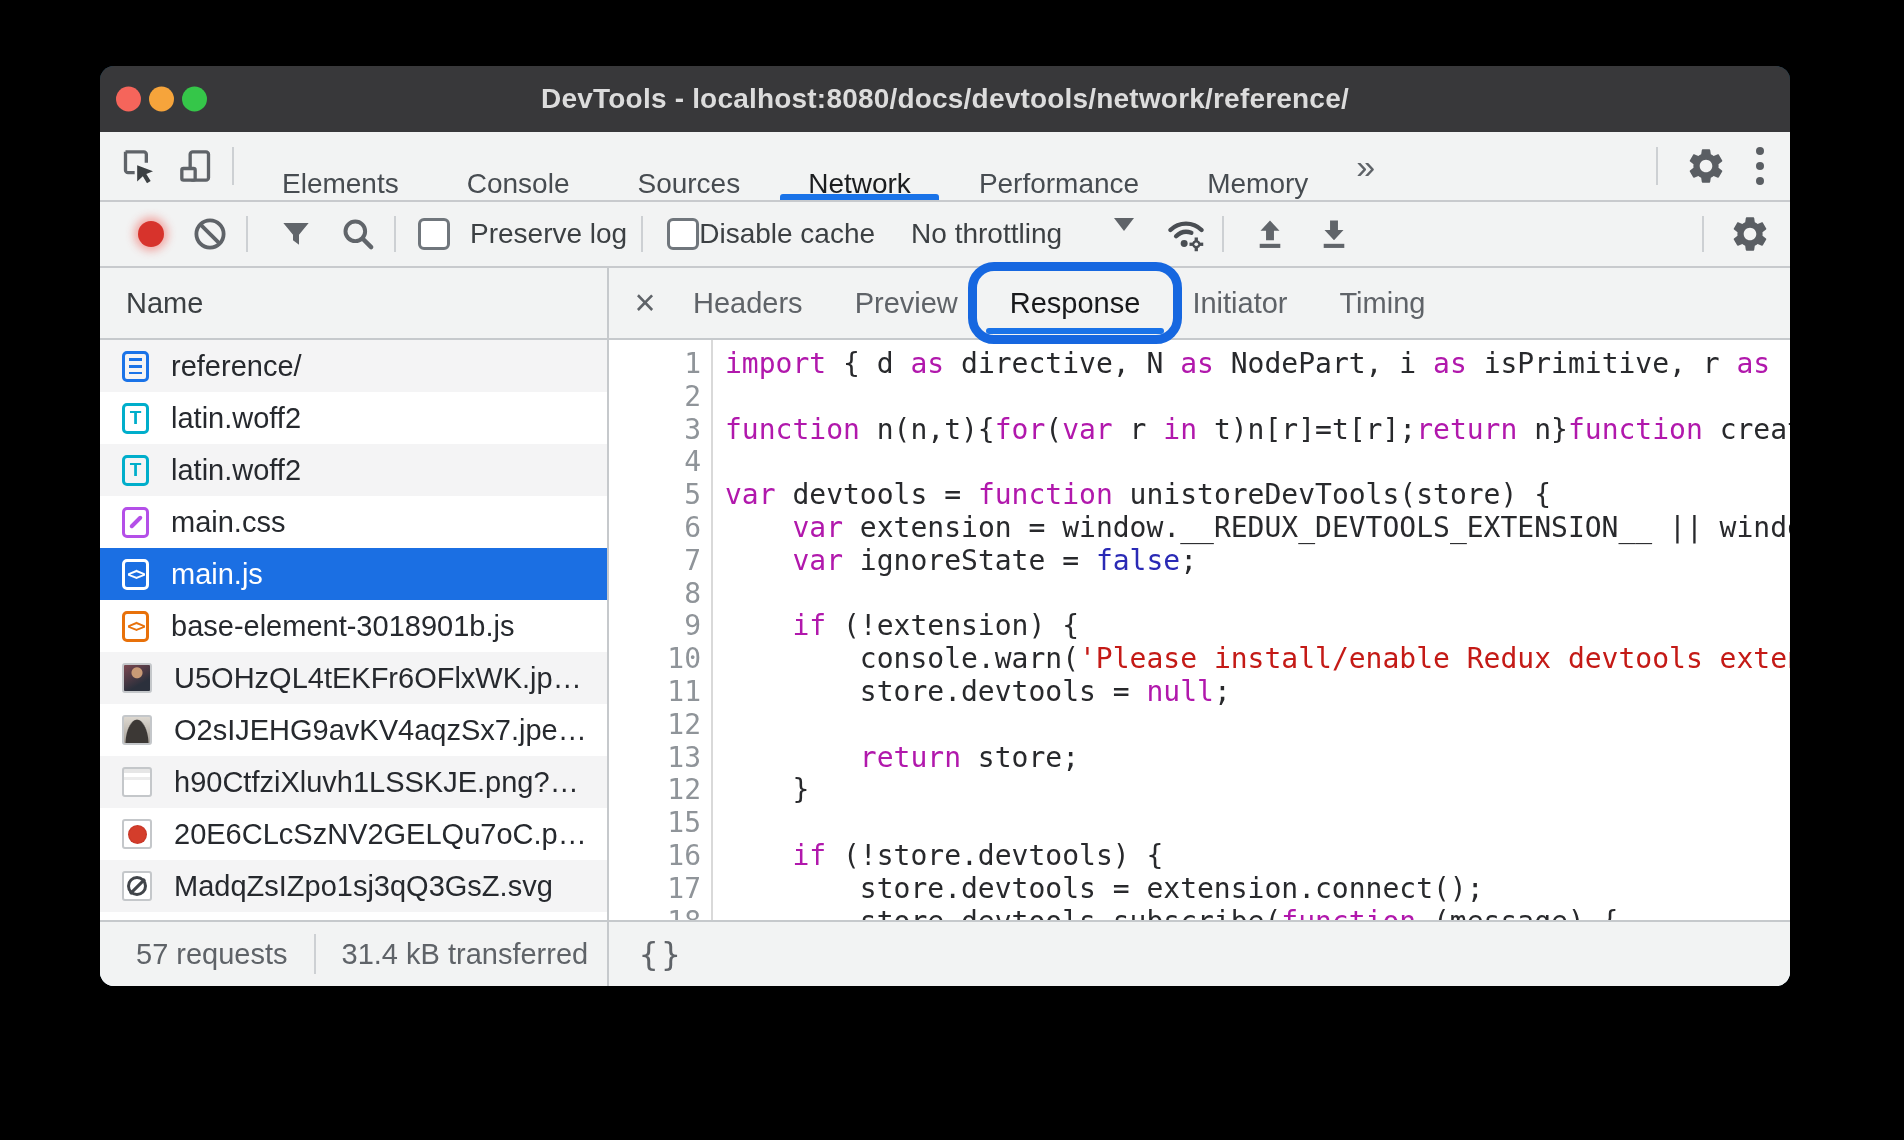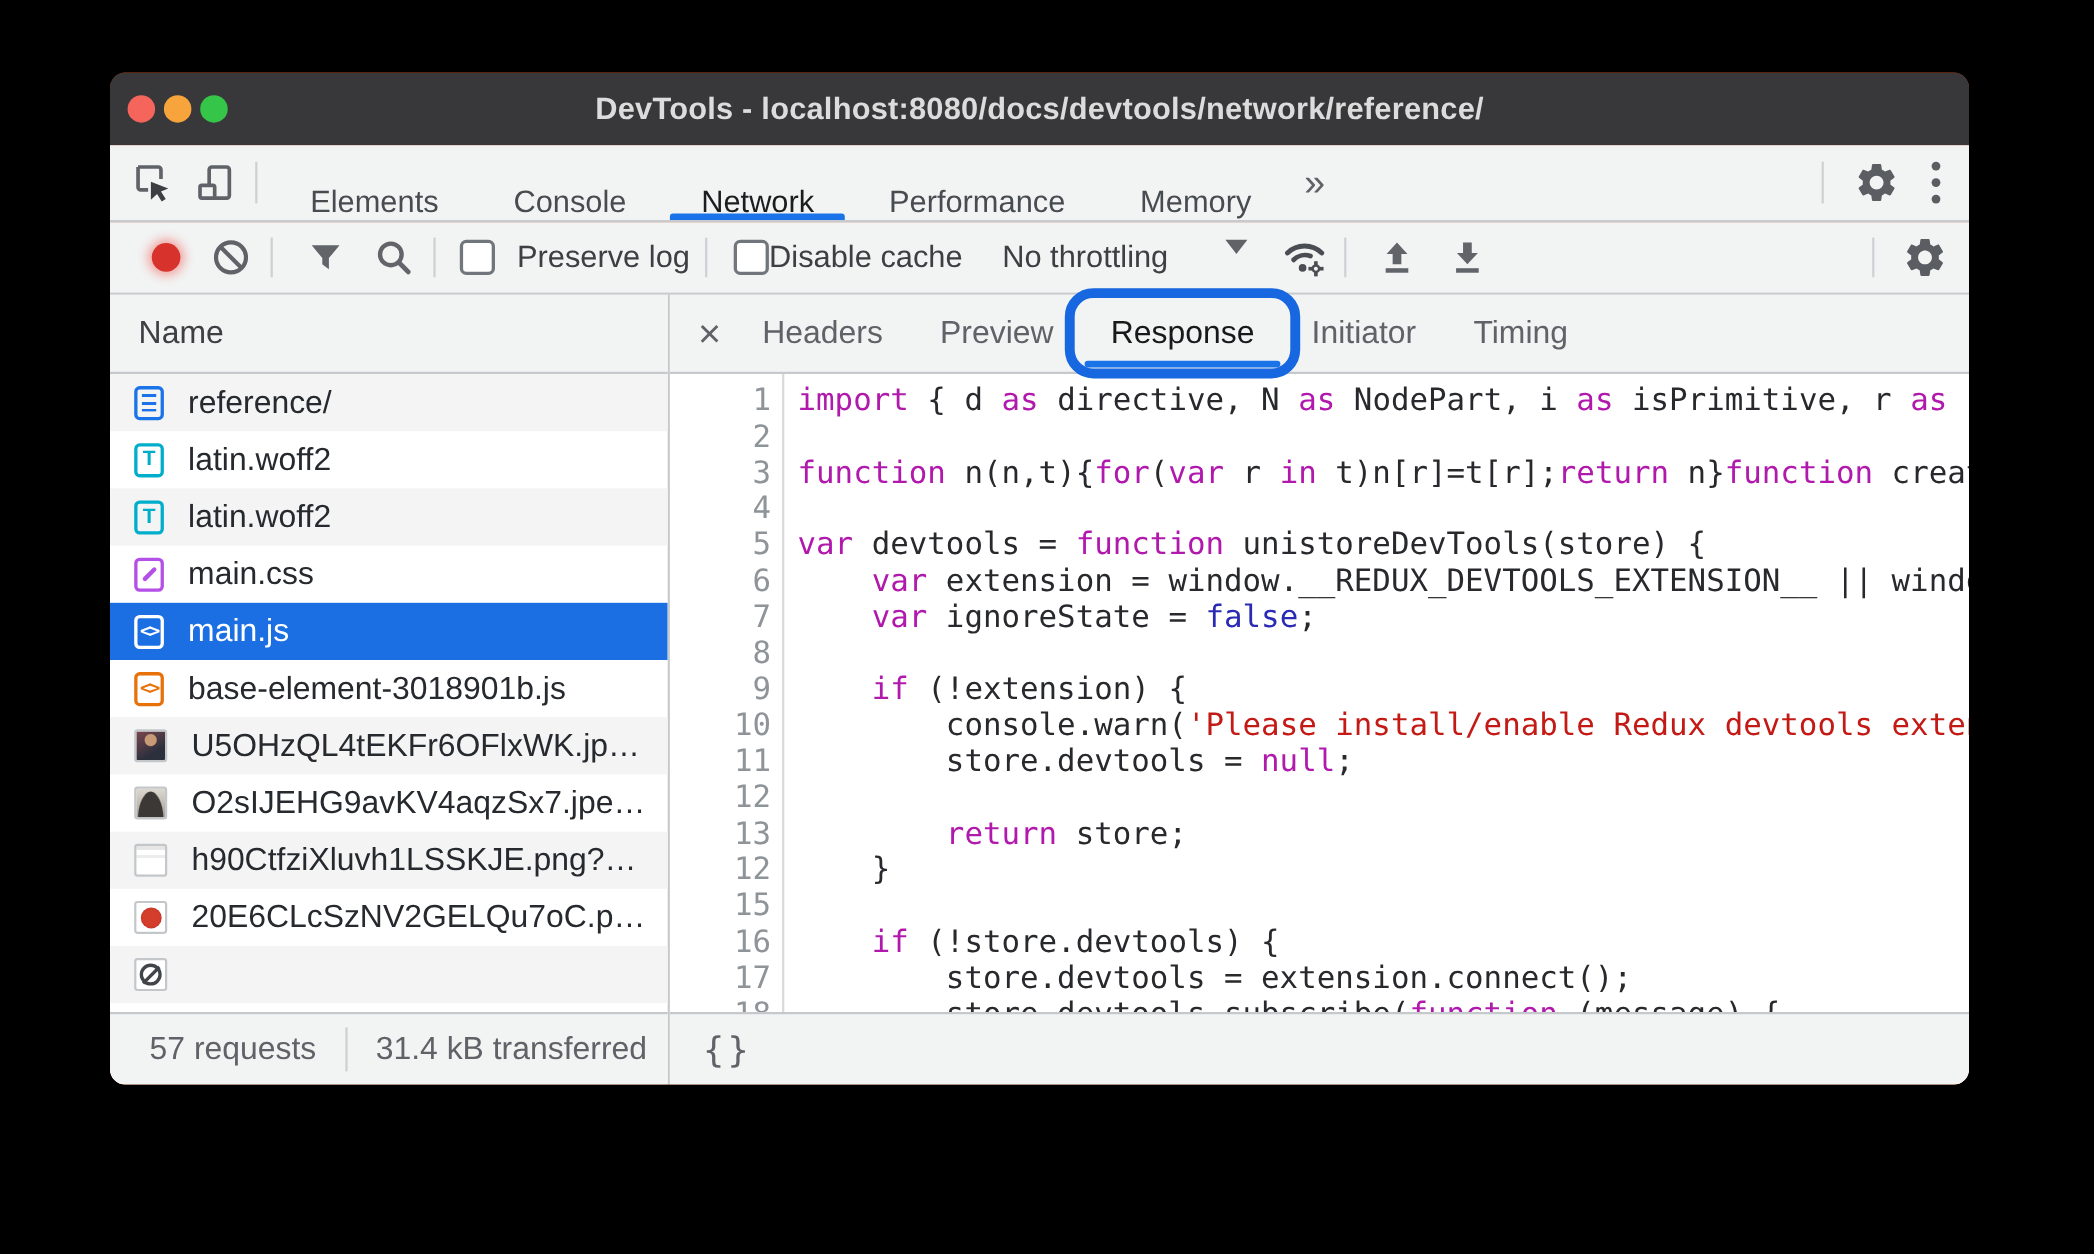--- a/index.html
+++ b/index.html
@@ -1,19 +1,19 @@
 <!DOCTYPE html>
 <html><head>
 <meta charset="utf-8">
 <style>
   html,body{margin:0;padding:0;background:#000;}
   .canvas{position:relative;width:1904px;height:1140px;background:#000;overflow:hidden;
           font-family:"Liberation Sans",sans-serif;-webkit-font-smoothing:antialiased;}
   .window{position:absolute;left:100px;top:66px;width:1690px;height:920px;border-radius:14px;
-          overflow:hidden;background:#c2410c;display:flex;flex-direction:column;}
+          overflow:hidden;background:#0c4a6e;display:flex;flex-direction:column;}
 
   
   .titlebar{height:66px;background:#38383a;display:flex;align-items:center;justify-content:center;
             position:relative;flex:none;}
   .traffic{position:absolute;left:16px;top:50%;transform:translateY(-50%);display:flex;gap:8px;}
   .light{width:25px;height:25px;border-radius:50%;}
   .light.red{background:#f5655b;}
   .light.yellow{background:#f6a43b;}
   .light.green{background:#35c649;}
   .title{color:#dcdcdc;font-size:28px;font-weight:600;letter-spacing:.2px;}
@@ -149,20 +149,23 @@
         </div>
       </div>
       <div class="vsep"></div>
       <div class="tab-strip" id="main-tabs">
           <div class="tab">
             <span>Elements</span>
           </div>
           <div class="tab">
             <span>Console</span>
           </div>
+          <div class="tab">
+            <span>Sources</span>
+          </div>
           <div class="tab active">
             <span>Network</span>
             <div class="tab-underline"></div>
           </div>
           <div class="tab">
             <span>Performance</span>
           </div>
           <div class="tab">
             <span>Memory</span>
           </div>
@@ -304,20 +307,21 @@
                 <span class="red-dot"></span>
               </span>
               <span class="req-label">20E6CLcSzNV2GELQu7oC.p…</span>
             </div>
             <div class="req-row alt">
               <span class="thumb ic-image-svg">
                 <span class="noglyph">
                   <span class="slash"></span>
                 </span>
               </span>
+              <span class="req-label">MadqZsIZpo1sj3qQ3GsZ.svg</span>
             </div>
           </div>
         <div class="summary">
           <span>57 requests</span>
           <div class="vsep"></div>
           <span>31.4 kB transferred</span>
         </div>
       </div>
 
       <div class="right-panel">

